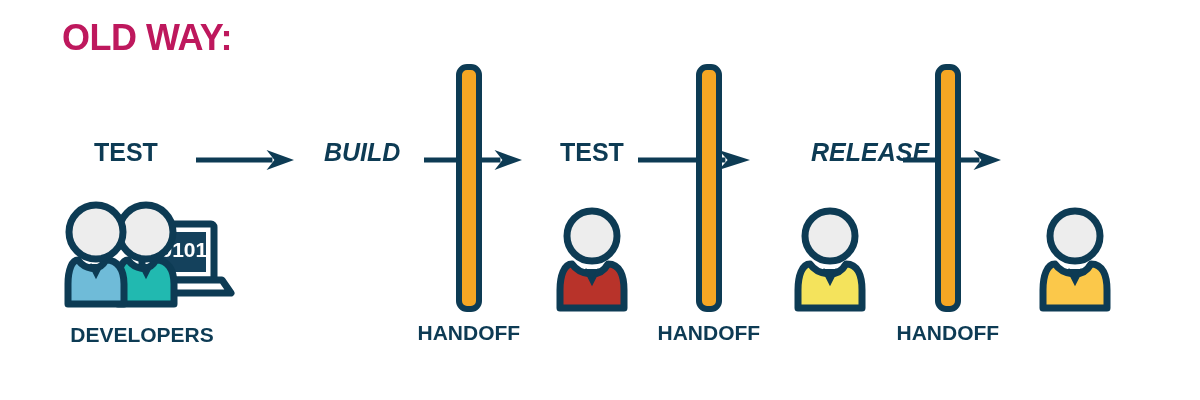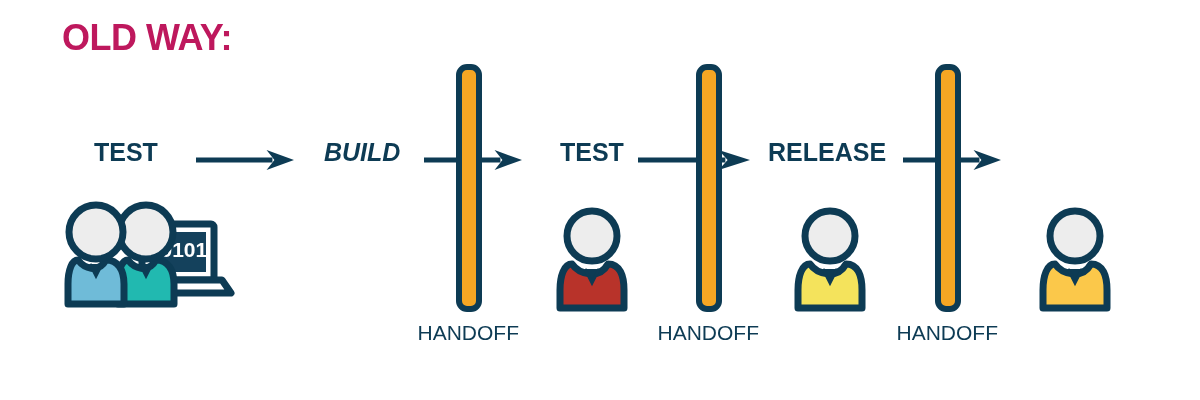--- a/index.html
+++ b/index.html
@@ -56,21 +56,21 @@
   .handoff-bar {
     position: absolute;
     top: 64px;
     width: 26px;
     height: 248px;
   }
   .handoff-label {
     position: absolute;
     top: 322px;
     font-size: 21px;
-    font-weight: normal;
+    font-weight: bold;
     color: #0d3b54;
     letter-spacing: 0px;
     white-space: nowrap;
     text-align: center;
     line-height: 1;
   }
 
   
   .person {
     position: absolute;
@@ -104,21 +104,21 @@
 </head>
 <body>
 
 <div id="canvas">
 
   <div class="title">OLD WAY:</div>
 
   <div class="stage-label" id="stage-0" style="left: 94px; width: auto;">TEST</div>
   <div class="stage-label" id="stage-1" style="left: 324px; width: auto; font-style: italic;">BUILD</div>
   <div class="stage-label" id="stage-2" style="left: 560px; width: auto;">TEST</div>
-  <div class="stage-label" id="stage-3" style="left: 768px; width: auto;">RELEASE</div>
+  <div class="stage-label" id="stage-3" style="left: 811px; width: auto; font-style: italic;">RELEASE</div>
 
   <div class="arrow" id="arrow-0" style="left: 196px; width: 98px;">
     <svg width="100%" height="30" viewBox="0 0 100 30" preserveAspectRatio="none">
       <line x1="0" y1="15" x2="78" y2="15" stroke="#0d3b54" stroke-width="5"></line>
       <polygon points="72,5 100,15 72,25 80,15" fill="#0d3b54"></polygon>
     </svg>
   </div>
   <div class="arrow" id="arrow-1" style="left: 424px; width: 98px;">
     <svg width="100%" height="30" viewBox="0 0 100 30" preserveAspectRatio="none">
       <line x1="0" y1="15" x2="78" y2="15" stroke="#0d3b54" stroke-width="5"></line>
@@ -186,20 +186,21 @@
         <path d="M 22 62
                  C 28 70, 42 76, 50 62
                  C 62 62, 68 72, 68 86
                  L 68 106 L 12 106 L 12 86
                  C 12 72, 16 62, 22 62 Z" fill="#6FBBD8" stroke="#0d3b54" stroke-width="7" stroke-linejoin="round"></path>
         <path d="M 34 66 L 40 78 L 46 66" fill="#0d3b54" stroke="#0d3b54" stroke-width="3"></path>
         <circle cx="40" cy="34" r="27" fill="#EDEDED" stroke="#0d3b54" stroke-width="7"></circle>
       </g>
     </svg>
   </div>
+  <div class="developers-label">DEVELOPERS</div>
 
   <div class="person" id="person-0" style="left: 554px;">
     <svg width="76" height="108" viewBox="0 0 76 108">
       <path class="body" d="M 18 58
                C 25 68, 45 74, 54 58
                C 66 58, 70 70, 70 84
                L 70 102 L 6 102 L 6 84
                C 6 70, 10 58, 18 58 Z" fill="#B8332A" stroke="#0d3b54" stroke-width="7" stroke-linejoin="round"></path>
       <path d="M 31 63 L 38 77 L 45 63" fill="#0d3b54" stroke="#0d3b54" stroke-width="3"></path>
       <circle cx="38" cy="30" r="25" fill="#EDEDED" stroke="#0d3b54" stroke-width="7"></circle>

